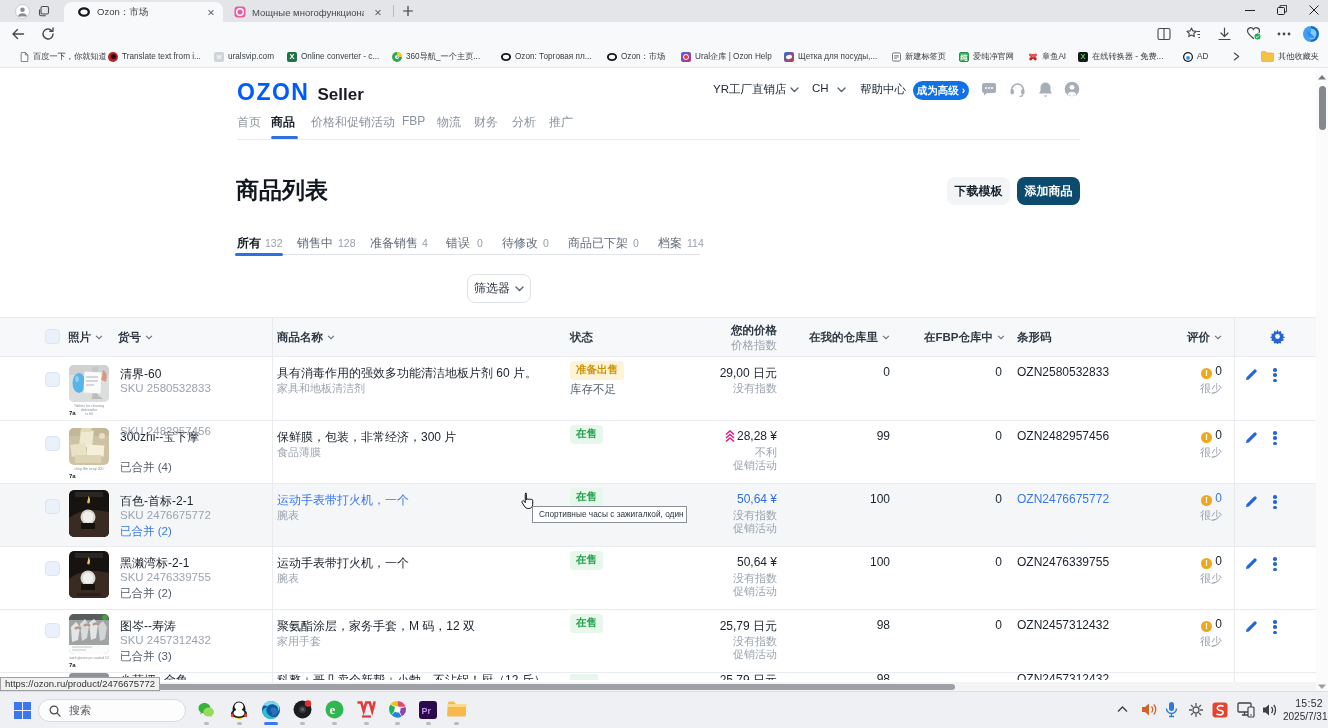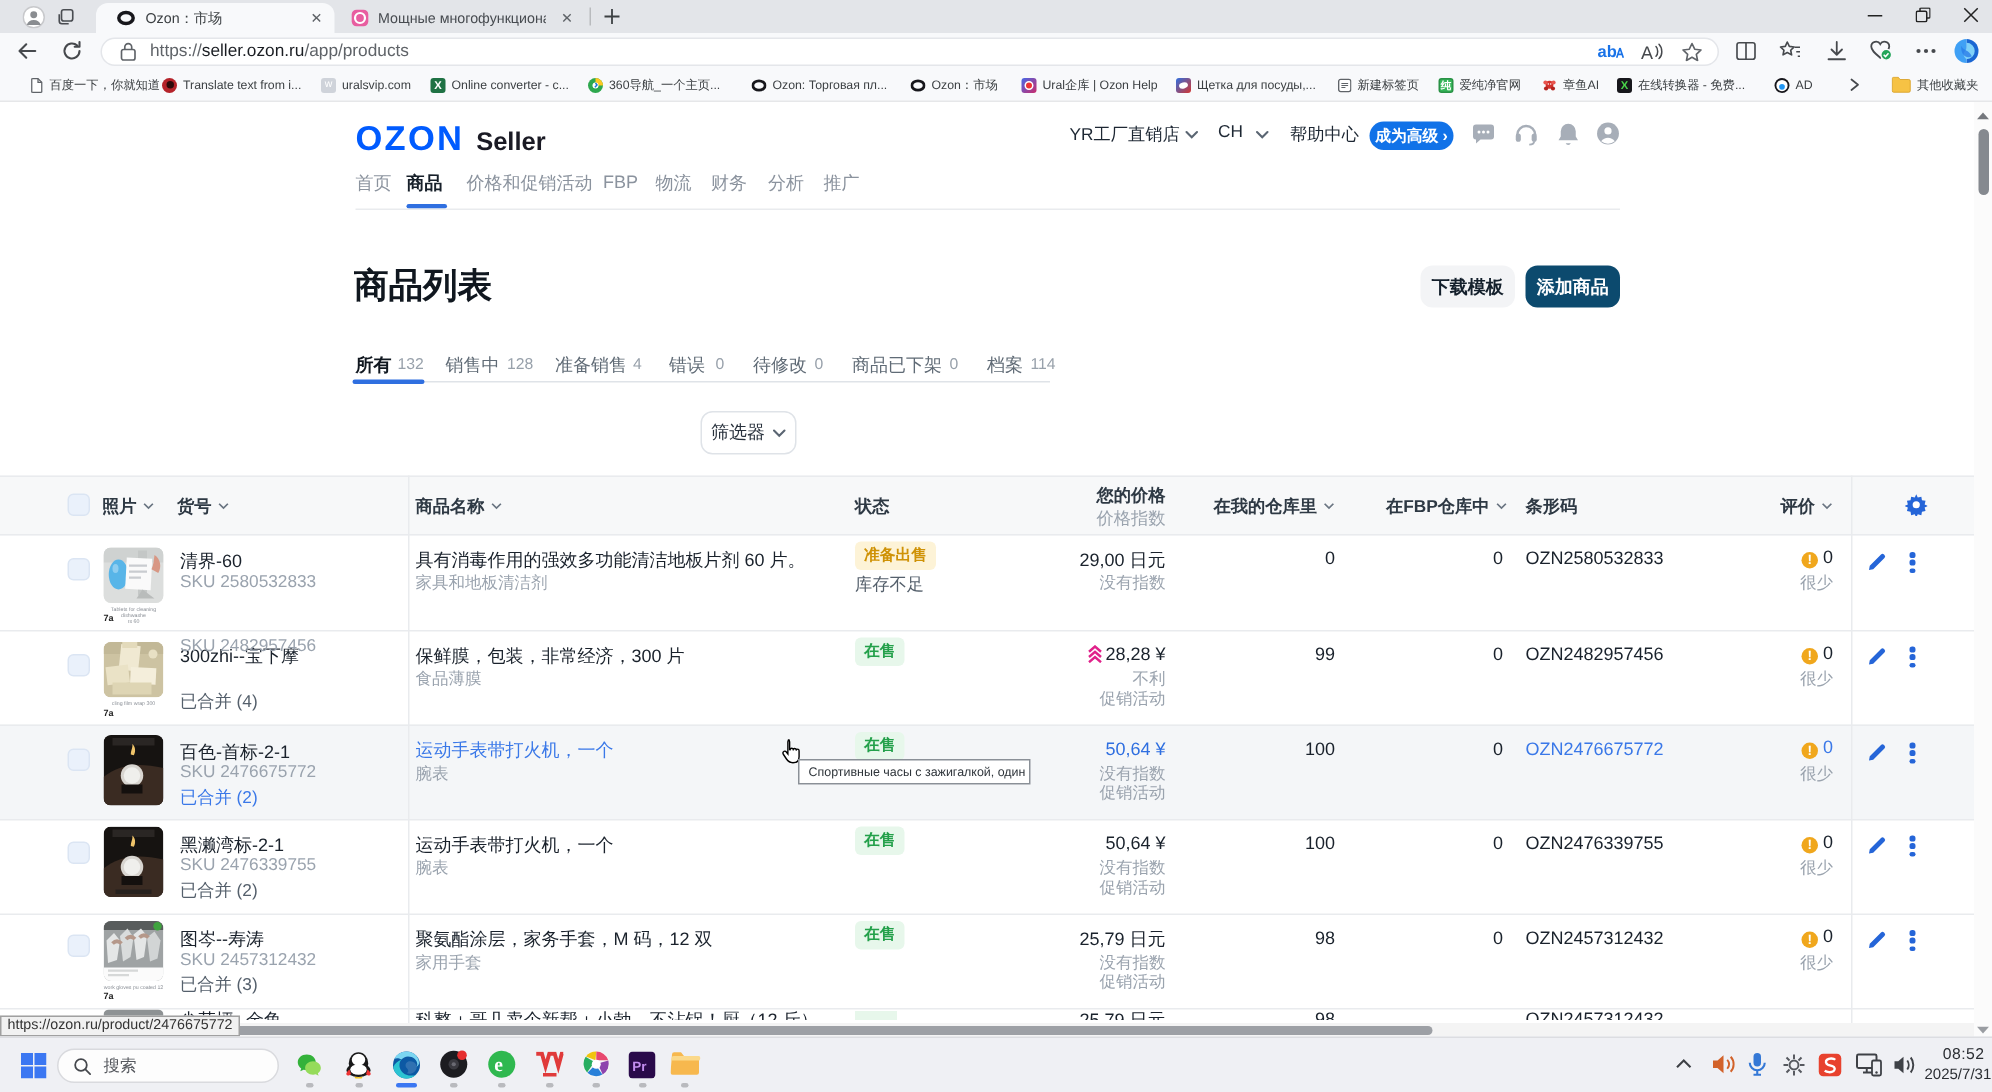--- a/index.html
+++ b/index.html
@@ -98,40 +98,20 @@
 </div>
 
 <div id="toolbar">
   <svg class="abs" style="left:11px;top:5px;" width="14" height="14" viewBox="0 0 14 14">
       <path d="M12.5 7H2M6.5 2.5L2 7l4.5 4.5" fill="none" stroke="#46494d" stroke-width="1.4" stroke-linecap="round" stroke-linejoin="round"></path>
     </svg>
   <svg class="abs" style="left:41px;top:5px;" width="14" height="14" viewBox="0 0 14 14">
       <path d="M12 7a5 5 0 1 1-1.5-3.6" fill="none" stroke="#46494d" stroke-width="1.4" stroke-linecap="round"></path>
       <path d="M12 1v3.2h-3.2" fill="none" stroke="#46494d" stroke-width="1.4" stroke-linecap="round" stroke-linejoin="round"></path>
     </svg>
-  <div id="omnibox">
-    <svg style="margin-left:12px;" width="11" height="13" viewBox="0 0 11 13">
-        <rect x="1" y="5" width="9" height="7" rx="1.4" fill="none" stroke="#5f6368" stroke-width="1.1"></rect>
-        <path d="M3.2 5V3.4a2.3 2.3 0 0 1 4.6 0V5" fill="none" stroke="#5f6368" stroke-width="1.1"></path>
-      </svg>
-    <span style="font-size:11.5px; color:#5f6368; margin-left:9px;">https://<span style="color:#1b1e23;">seller.ozon.ru</span>/app/products</span>
-    <span style="margin-left:auto; display:flex; align-items:center;">
-      <svg width="19" height="12" viewBox="0 0 19 12" style="margin-right:10px;">
-          <text x="0" y="10" font-size="11" fill="#1a73e8" font-family="Liberation Sans" font-weight="bold">ab</text>
-          <path d="M15 4l-2.2 6.5M15 4l2.2 6.5M13.6 8.2h2.8" stroke="#1a73e8" stroke-width="1.1" fill="none"></path>
-        </svg>
-      <svg width="15" height="13" viewBox="0 0 15 13" style="margin-right:12px;">
-          <text x="0" y="11" font-size="12" fill="#46494d" font-family="Liberation Sans">A</text>
-          <path d="M10 3c1.5 1.5 1.5 5 0 6.5M12 1.5c2.5 2.5 2.5 7.5 0 9.5" stroke="#46494d" stroke-width="1" fill="none" stroke-linecap="round"></path>
-        </svg>
-      <svg width="14" height="13" viewBox="0 0 14 13" style="margin-right:10px;">
-          <path d="M7 1l1.8 3.8 4.2.5-3.1 2.9.8 4.1L7 10.2 3.3 12.3l.8-4.1L1 5.3l4.2-.5z" fill="none" stroke="#5f6368" stroke-width="1.1" stroke-linejoin="round"></path>
-        </svg>
-    </span>
-  </div>
   <svg class="abs" style="left:1157px;top:5px;" width="14" height="14" viewBox="0 0 14 14">
       <rect x="1" y="1.5" width="12" height="11" rx="1.5" fill="none" stroke="#46494d" stroke-width="1.1"></rect>
       <path d="M7 1.5v11" stroke="#46494d" stroke-width="1.1"></path>
     </svg>
   <svg class="abs" style="left:1186px;top:5px;" width="15" height="14" viewBox="0 0 15 14">
       <path d="M5.5 1l1.4 2.9 3.2.4-2.3 2.2.6 3.1-2.9-1.6-2.8 1.6.6-3.1L1 4.3l3.2-.4z" fill="none" stroke="#46494d" stroke-width="1.1" stroke-linejoin="round"></path>
       <path d="M10.5 4.5H14M11.5 7.5H14M12.5 10.5H14" stroke="#46494d" stroke-width="1.1"></path>
     </svg>
   <svg class="abs" style="left:1218px;top:5px;" width="13" height="14" viewBox="0 0 13 14">
       <path d="M6.5 1v8M3 6l3.5 3.5L10 6" fill="none" stroke="#46494d" stroke-width="1.2" stroke-linecap="round" stroke-linejoin="round"></path>
@@ -645,14 +625,14 @@
   <svg class="abs" style="left:1237px;top:10px;" width="18" height="16" viewBox="0 0 18 16">
       <rect x="1" y="1" width="13" height="9" rx="1" fill="none" stroke="#3e4146" stroke-width="1.3"></rect>
       <path d="M5 13h6M7.5 10v3" stroke="#3e4146" stroke-width="1.3"></path>
       <rect x="11" y="5" width="6" height="10" rx="1" fill="#eff0f4" stroke="#3e4146" stroke-width="1.2"></rect>
       <circle cx="14" cy="13" r="0.8" fill="#3e4146"></circle>
     </svg>
   <svg class="abs" style="left:1262px;top:11px;" width="15" height="14" viewBox="0 0 15 14">
       <path d="M1 4.5h2.5L7 1.5v11l-3.5-3H1z" fill="#3e4146"></path>
       <path d="M9.5 4c1.3 1.7 1.3 4.3 0 6M11.8 2c2.3 2.7 2.3 7.3 0 10" fill="none" stroke="#3e4146" stroke-width="1.3"></path>
     </svg>
-  <div class="abs" style="left:1283px;top:5px;width:40px;text-align:right;font-size:10.5px;color:#2b2e33;line-height:13px;"><span style="letter-spacing:0.3px;">08:52</span><br><span style="font-size:10px;">2025/7/31</span></div>
+  <div class="abs" style="left:1283px;top:5px;width:40px;text-align:right;font-size:10.5px;color:#2b2e33;line-height:13px;"><span style="letter-spacing:0.3px;">15:52</span><br><span style="font-size:10px;">2025/7/31</span></div>
 </div>
 
 </body></html>

